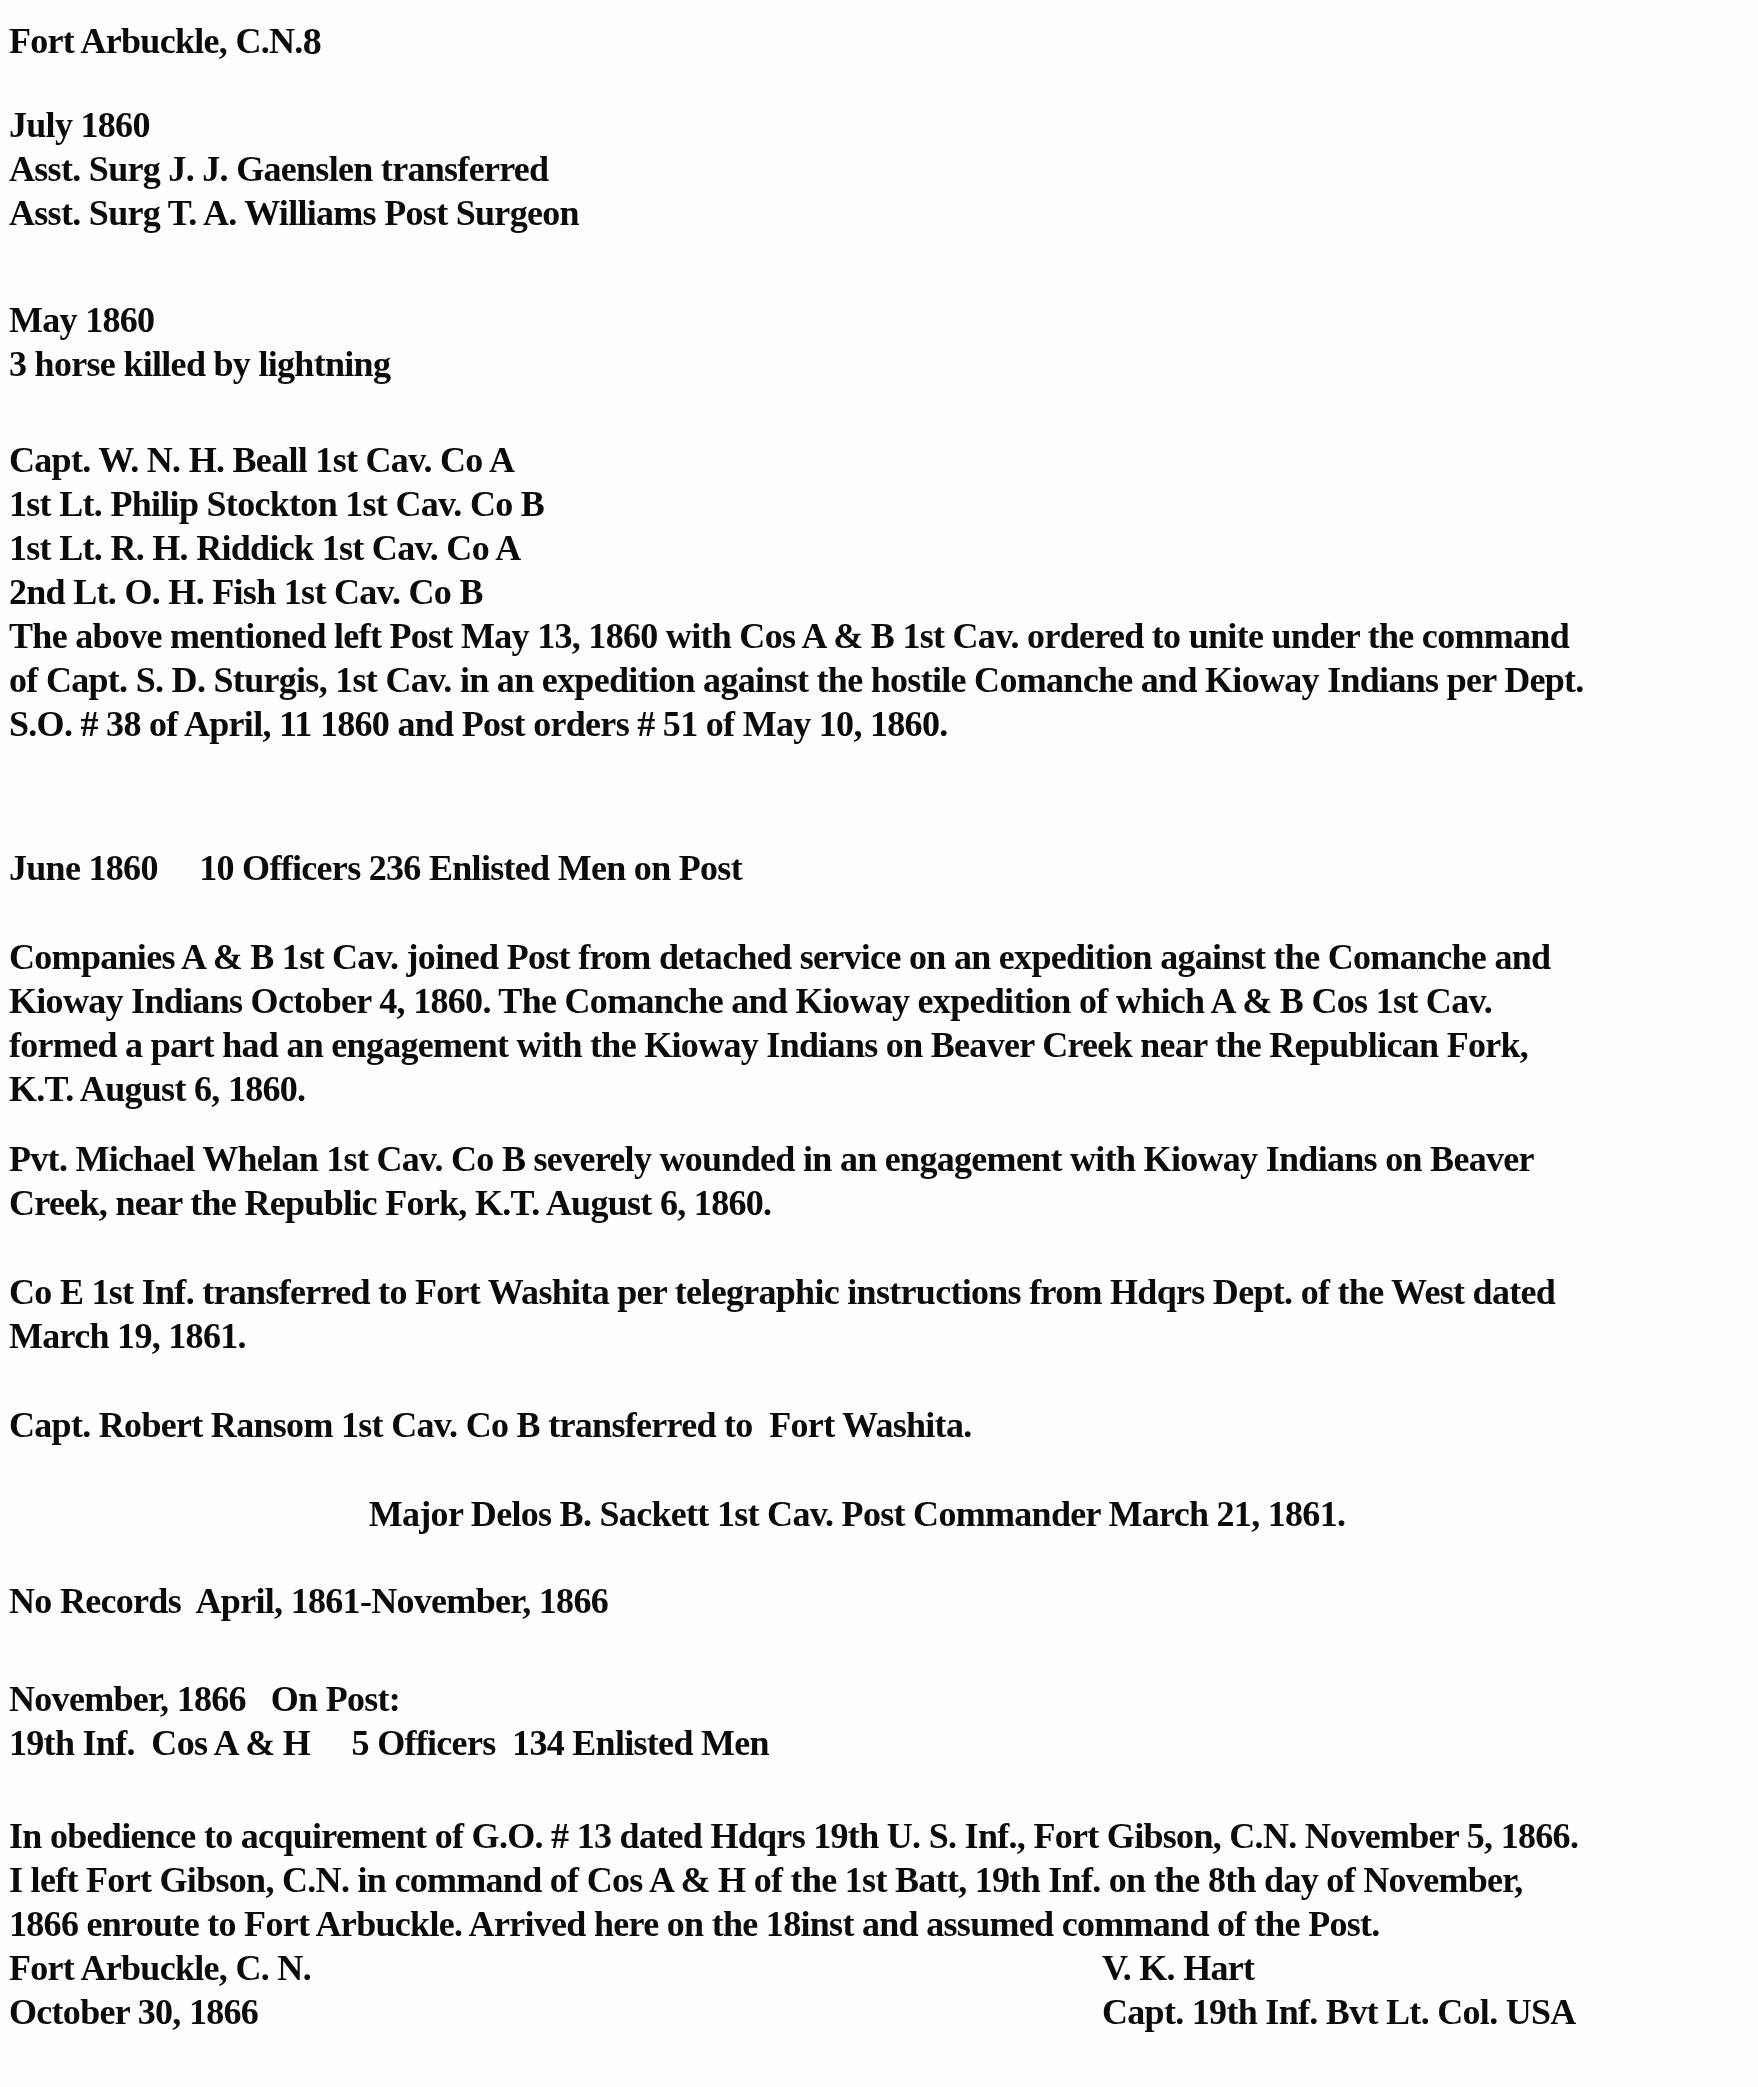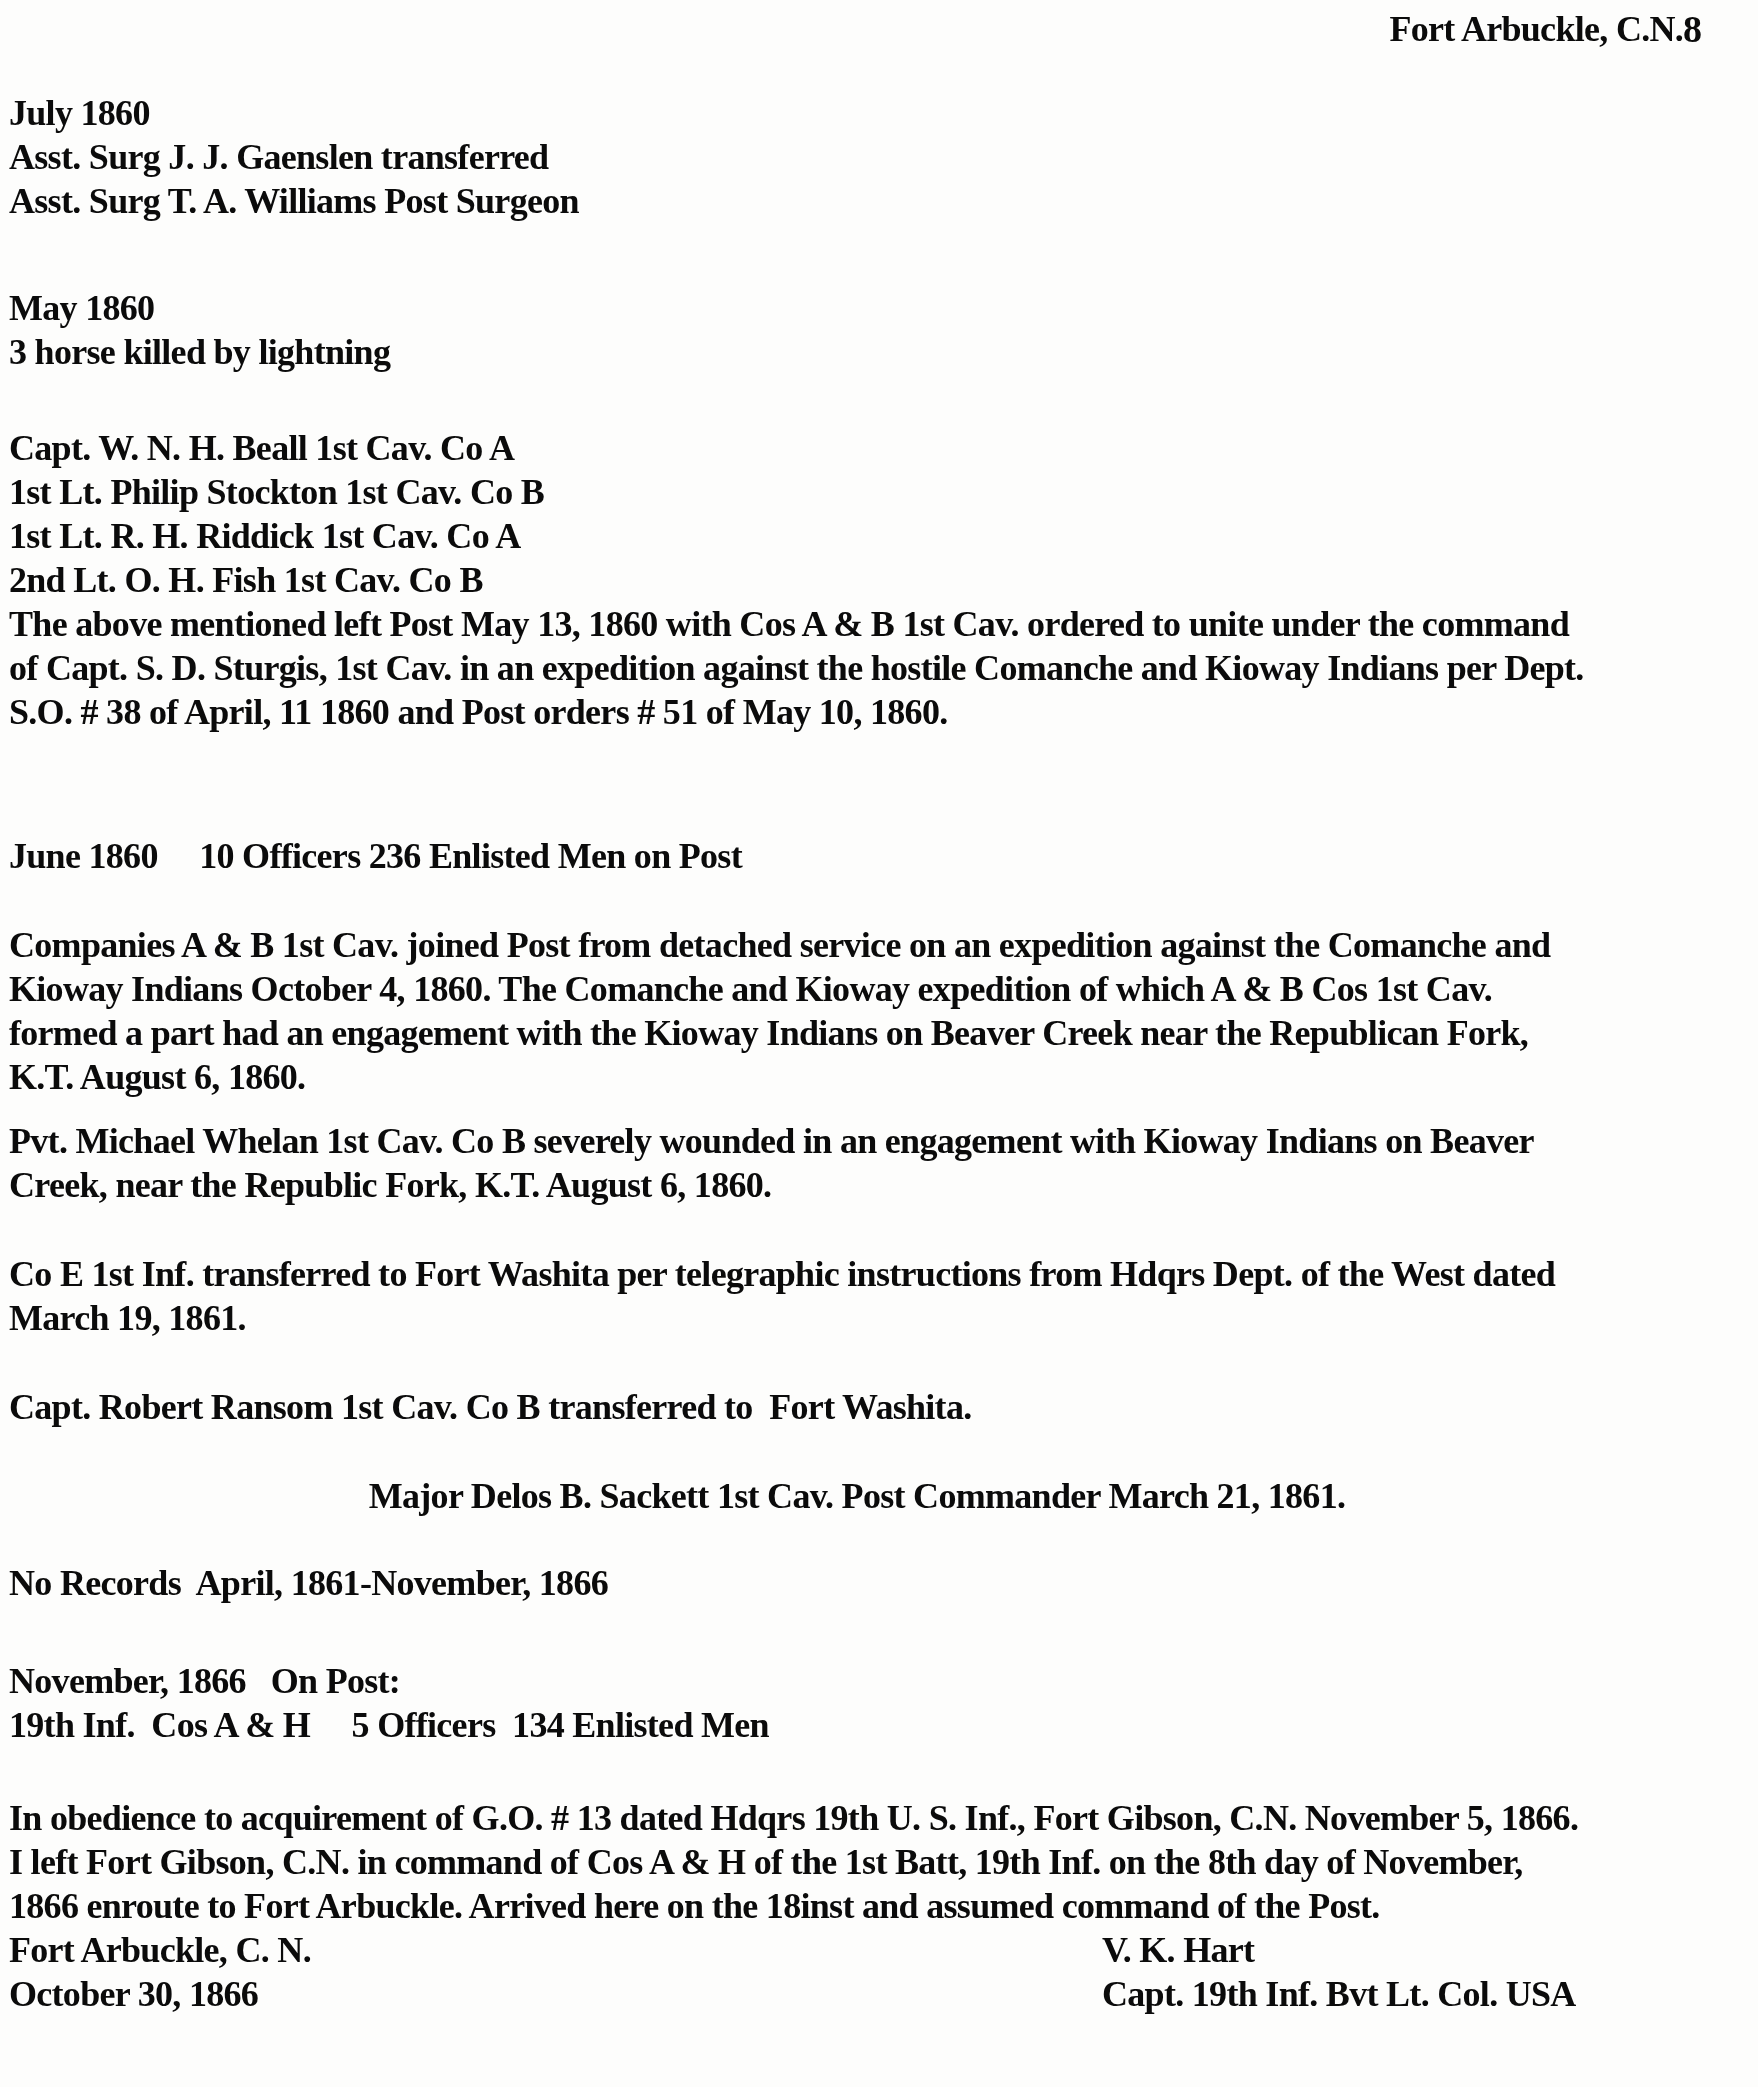--- a/index.html
+++ b/index.html
@@ -21,34 +21,35 @@
     box-sizing: border-box;
     padding: 7.2px 54px 0 9px;
   }
   .line {
     white-space: pre;
     line-height: 44px;
     min-height: 44px;
   }
   .header-row {
     display: flex;
-    justify-content: flex-end;
+    justify-content: flex-start;
     align-items: flex-start;
+    margin-top: 12px;
   }
   .page-number {
     font-size: 38px;
     line-height: 44px;
     padding-right: 3.6px;
   }
   .s-april      { margin-top: 40px; }
   .s-may        { margin-top: 63px; }
   .s-officers   { margin-top: 52px; }
   .s-june       { margin-top: 100px; }
   .s-companies  { margin-top: 45px; }
-  .s-whelan     { margin-top: 20px; }
+  .s-whelan     { margin-top: 26px; }
   .s-coe        { margin-top: 45px; }
   .s-ransom     { margin-top: 45px; }
   .s-sackett    { margin-top: 45px; text-align: center; }
   .s-norecords  { margin-top: 43px; }
   .s-november   { margin-top: 54px; }
   .s-obedience  { margin-top: 49px; }
   .signature {
     position: relative;
   }
   .signature-right {

